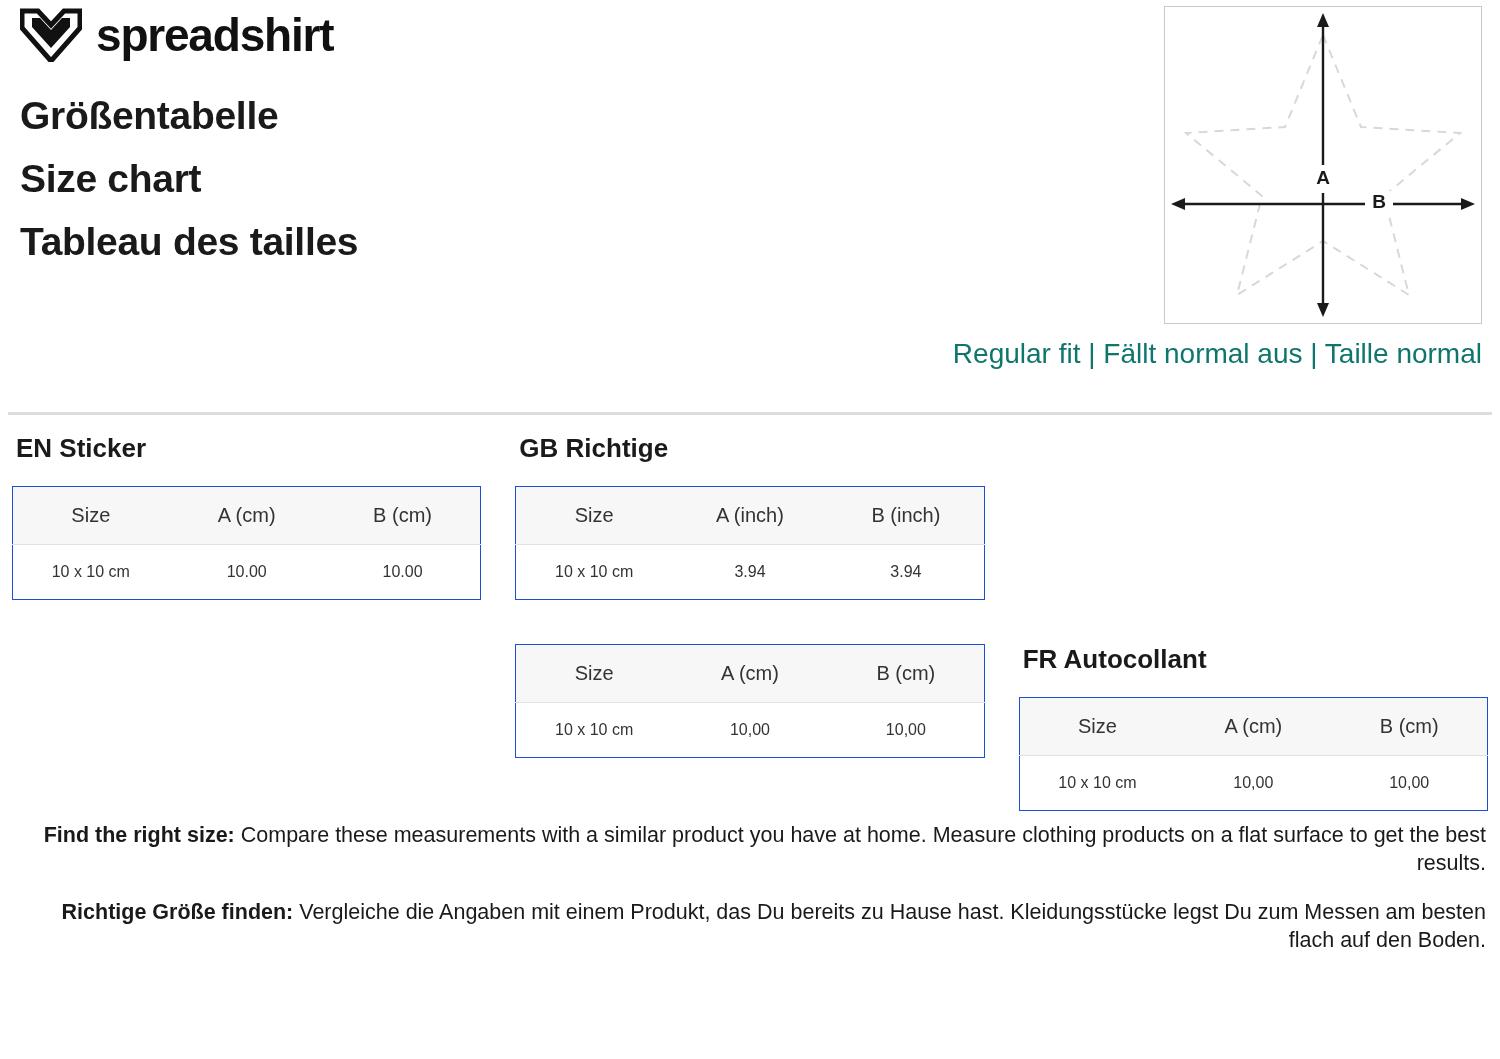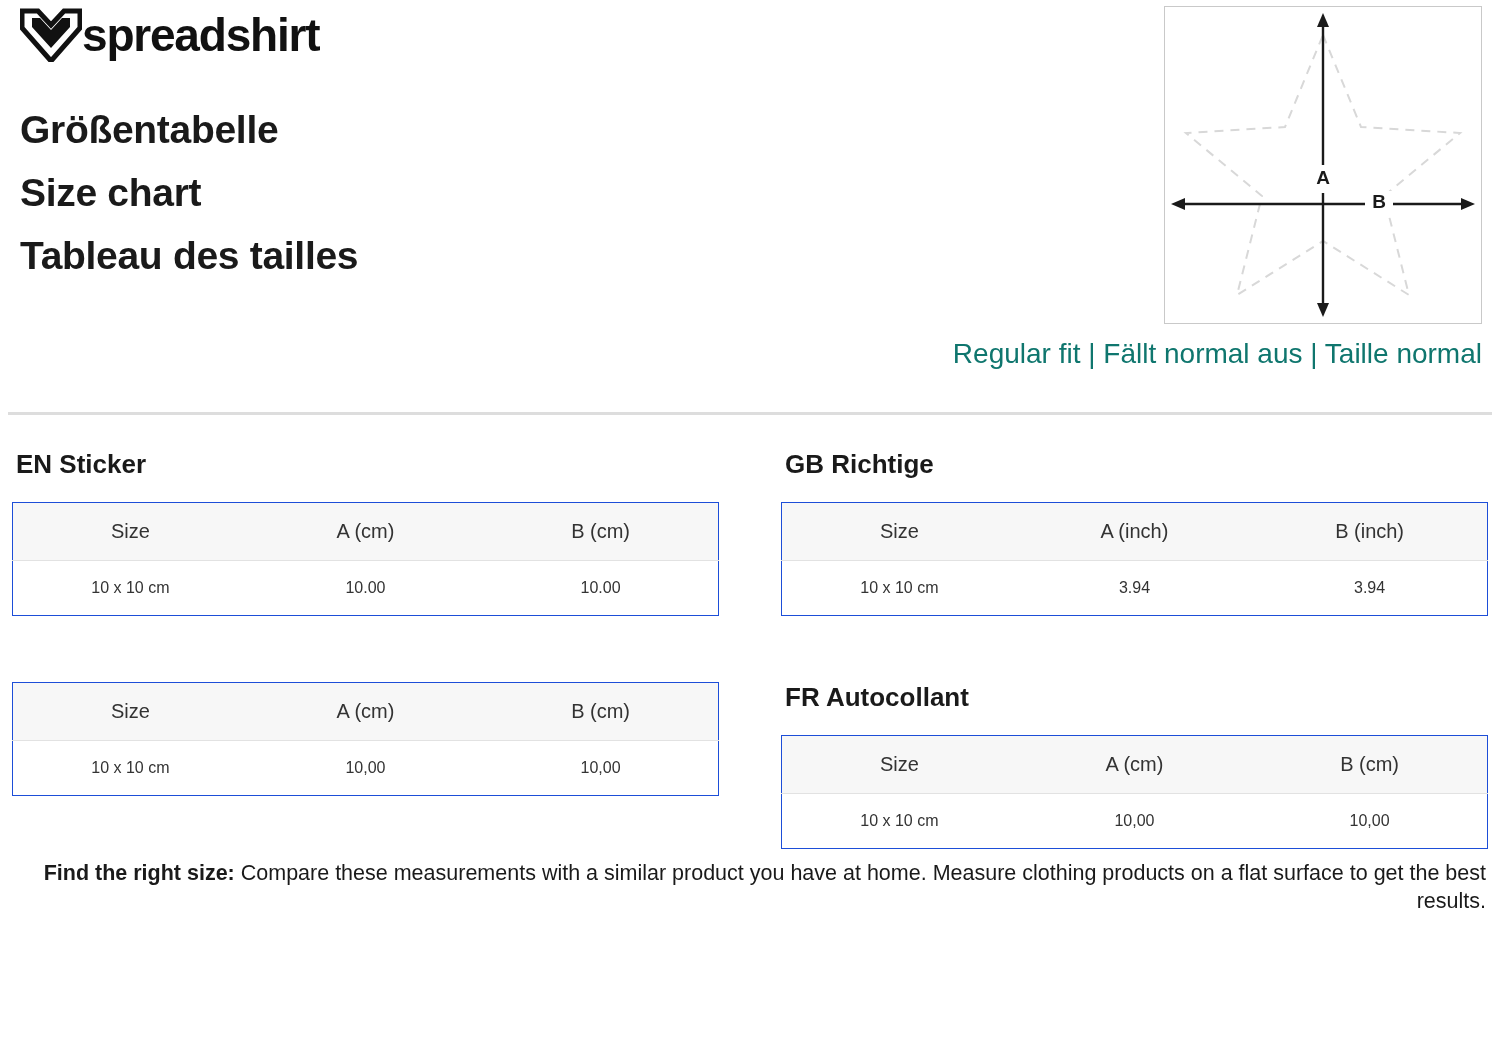--- a/index.html
+++ b/index.html
@@ -31,21 +31,22 @@
     align-items: flex-start;
     padding-top: 6px;
   }
   .header-left {
     padding-left: 12px;
     padding-top: 2px;
   }
   .logo-row {
     display: flex;
     align-items: center;
-    margin-bottom: 36px;
+    gap: 14px;
+    margin-bottom: 22px;
   }
   .logo-mark {
     width: 62px;
     height: 54px;
     flex: none;
   }
   .logo-text {
     font-size: 46px;
     font-weight: bold;
     letter-spacing: -1.2px;
@@ -86,26 +87,27 @@
   
   .divider {
     margin: 42px 0 0 0;
     height: 3px;
     background: #dddddd;
     width: 100%;
   }
 
   
   .tables {
-    margin-top: 34px;
+    margin-top: 18px;
     display: grid;
-    grid-template-columns: 1fr 1fr;
+    grid-template-columns: 1fr 1fr 1fr;
     column-gap: 62px;
     row-gap: 0;
     padding: 0 4px;
+    gap: 34px;
   }
   .table-block {
     margin-bottom: 10px;
   }
   .table-title {
     font-size: 26px;
     font-weight: bold;
     margin: 0 0 22px 4px;
     color: #1a1a1a;
   }
@@ -281,16 +283,19 @@
         </tbody>
       </table>
     </div>
 
   </div>
 
   <div class="notes">
     <p>
       <b>Find the right size:</b><span> Compare these measurements with a similar product you have at home. Measure clothing products on a flat surface to get the best results.</span>
     </p>
+    <p>
+      <b>Richtige Größe finden:</b><span> Vergleiche die Angaben mit einem Produkt, das Du bereits zu Hause hast. Kleidungsstücke legst Du zum Messen am besten flach auf den Boden.</span>
+    </p>
 
   </div>
 
 </div>
 
 </body></html>

